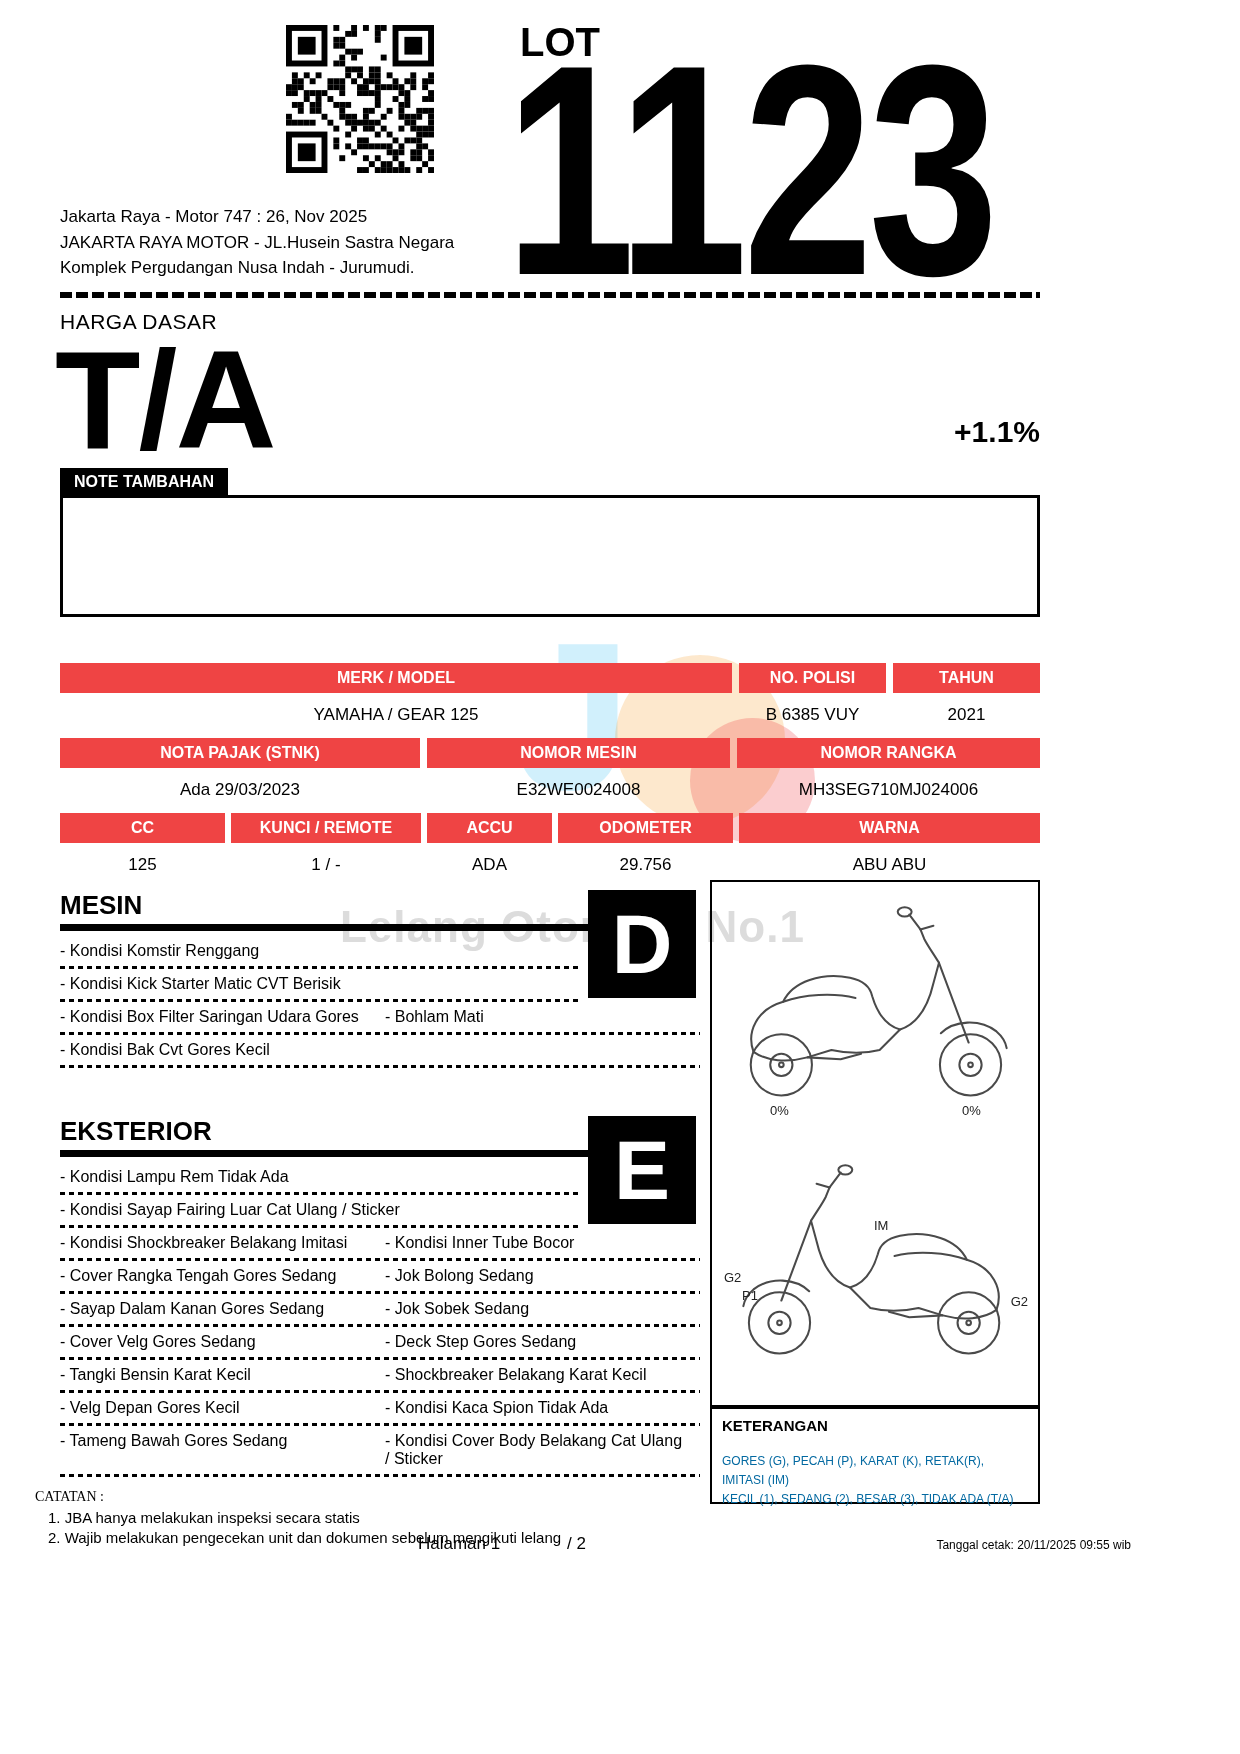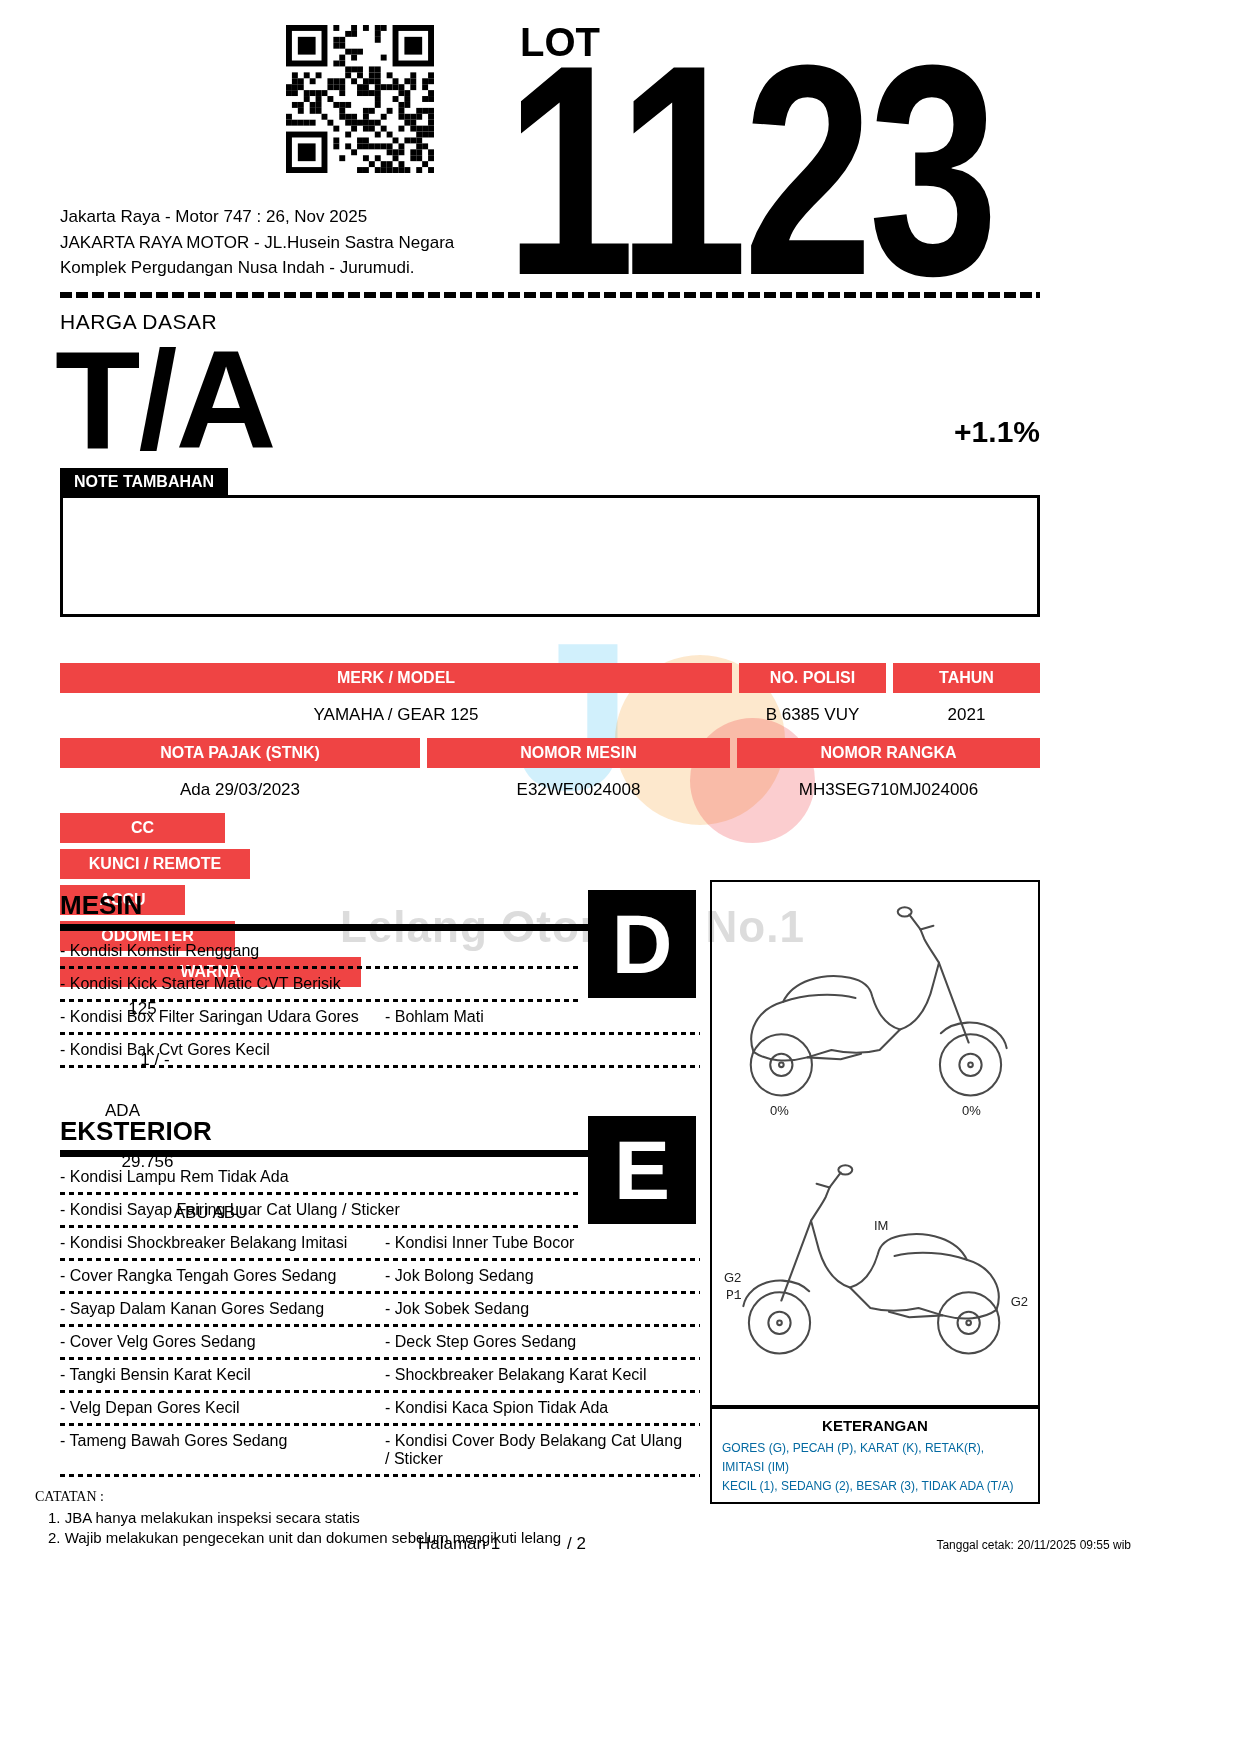--- a/index.html
+++ b/index.html
@@ -32,21 +32,21 @@
   .harga-value { left:55px; top:330px; font-size:140px; font-weight:bold; line-height:1; letter-spacing:-2px; }
   .pct { top:415px; right:200px; font-size:30px; font-weight:bold; }
 
   
   .note-bar { left:60px; top:468px; height:27px; line-height:27px; padding:0 14px; background:#000; color:#ffffff; font-weight:bold; font-size:16px; }
   .note-box { left:60px; top:495px; width:980px; height:122px; border:3px solid #000; }
 
   
   .spec-area { left:60px; top:663px; width:980px; }
   .spec-row { display:flex; gap:7px; }
-  .spec-row.g6 { gap:6px;flex-direction:column; }
+  .spec-row.g6 { gap:6px; }
   .h { background:#ef4444; color:#fff; font-weight:bold; font-size:16px; height:30px; line-height:30px; text-align:center; }
   .v { height:45px; line-height:44px; text-align:center; font-size:17px; }
   .w672{width:672px}.w147{width:147px}
   .w360{width:360px}.w303{width:303px}
   .w165{width:165px}.w190{width:190px}.w125{width:125px}.w175{width:175px}.w301{width:301px}
 
   
   .section { position:absolute; left:60px; width:640px; }
   .mesin-sec { top:892px; }
   .eks-sec { top:1118px; }
@@ -65,21 +65,21 @@
   .diagram-panel { left:710px; top:880px; width:330px; height:527px; border:2px solid #000; }
   .bike-wrap { position:absolute; left:10px; width:306px; height:218px; }
   .bike-top { top:14px; }
   .bike-bottom { top:272px; }
   .bike-svg { width:100%; height:100%; }
   .flip { transform:scaleX(-1); }
   .dlabel { position:absolute; font-size:13px; color:#222; }
 
   
   .ket-box { left:710px; top:1407px; width:330px; height:97px; border:2px solid #000; padding:8px 10px; }
-  .ket-title { font-size:15px; font-weight:bold; margin-bottom:5px;text-align:center; }
+  .ket-title { font-size:15px; font-weight:bold; margin-bottom:18px; }
   .ket-line { font-size:12px; line-height:1.6; color:#0369a1; }
 
   
   .catatan-label { left:35px; top:1489px; font-size:14px;font-family:Liberation Serif, serif; }
   .catatan-notes { left:48px; top:1508px; font-size:15px; line-height:1.3; }
   .halaman { left:418px; top:1534px; font-size:17px; }
   .halaman-total { left:567px; top:1534px; font-size:17px; }
   .print-date { right:109px; top:1538px; font-size:12px;margin-left:12px; }
 </style>
 </head>
@@ -467,21 +467,21 @@
           <path d="M234,62 L266,148"></path>
           <path d="M236,138 C250,124 278,122 296,136 C303,142 306,148 307,154"></path>
           <path d="M234,62 C228,52 222,44 218,36 L214,26"></path>
           <path d="M214,26 l14,-4"></path>
           <path d="M214,26 L202,10"></path>
           <ellipse cx="197" cy="7" rx="7.5" ry="5"></ellipse>
           <path d="M92,164 L128,166 L150,160"></path>
         </g>
       </svg>
       <span class="dlabel" style="left:2px; top:116px;">G2</span>
-      <span class="dlabel" style="left:4px; top:134px;font-family:Liberation Mono, monospace;">P1</span>
+      <span class="dlabel" style="left:20px; top:134px;">P1</span>
       <span class="dlabel" style="left:152px; top:64px;">IM</span>
       <span class="dlabel" style="right:0px; top:140px;">G2</span>
     </div>
   </div>
 
   <div class="abs ket-box z1">
     <div class="ket-title">KETERANGAN</div>
     <div class="ket-line">GORES (G), PECAH (P), KARAT (K), RETAK(R), IMITASI (IM)</div>
     <div class="ket-line">KECIL (1), SEDANG (2), BESAR (3), TIDAK ADA (T/A)</div>
   </div>

